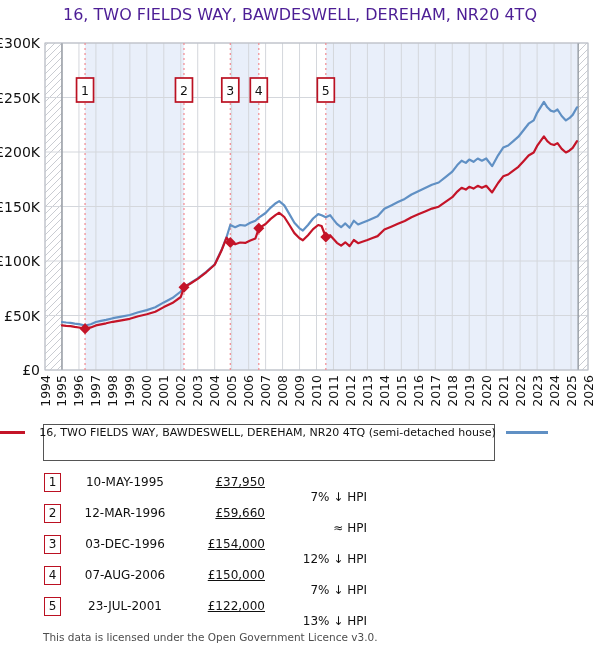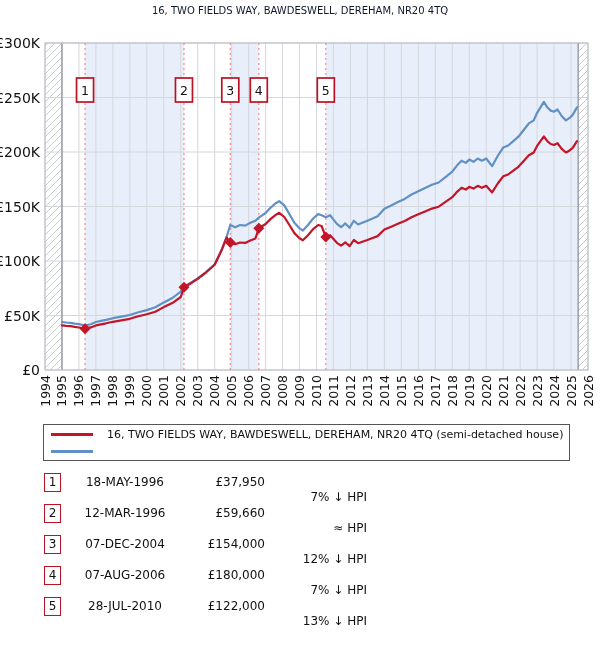--- a/index.html
+++ b/index.html
@@ -1,35 +1,35 @@
 <!DOCTYPE html>
 <html><head>
 <meta charset="utf-8">
 <style>
   html,body{margin:0;padding:0;background:#ffffff;}
   .page{position:relative;width:600px;height:650px;background:#ffffff;
         font-family:"DejaVu Sans","Liberation Sans",sans-serif;color:#1a1a1a;overflow:hidden;}
   .title-line1{position:absolute;top:5px;left:0;width:100%;text-align:center;
-               font-size:10px;color:#0f172a;}
+               font-size:16px;color:#4c1d95;}
   .title-line2{position:absolute;top:24px;left:0;width:100%;text-align:center;
                font-size:13px;color:#1a1a1a;}
   #chart{position:absolute;top:0;left:0;}
-  .legend{position:absolute;left:43px;top:424px;width:527px;height:37px;
+  .legend{position:absolute;left:43px;top:424px;width:452px;height:37px;
           border:1px solid #555;background:#fff;box-sizing:border-box;
-          display:flex;flex-direction:column;justify-content:center;gap:3px;}
+          display:flex;flex-direction:row;justify-content:center;gap:3px;}
   .lrow{display:flex;align-items:center;height:14px;}
   .lswatch{display:inline-block;width:42px;height:0;border-top-width:3px;border-top-style:solid;
            margin-left:7px;margin-right:14px;}
   .ltext{font-size:11px;color:#111;white-space:nowrap;}
   .txrow{position:absolute;left:0;width:600px;height:20px;}
   .txnum{position:absolute;left:44px;top:0;width:15px;height:17px;line-height:17px;
          border:1.5px solid #bb1122;background:#fff;color:#111;text-align:center;
          font-size:12px;}
   .txdate{position:absolute;left:70px;top:2px;width:110px;text-align:center;font-size:12px;color:#111;}
-  .txprice{position:absolute;left:160px;top:2px;width:105px;text-align:right;font-size:12px;color:#111;}
+  .txprice{position:absolute;left:160px;top:2px;width:105px;text-align:right;font-size:12px;color:#111;text-decoration:underline;}
   .txdelta{position:absolute;left:260px;top:2px;width:107px;text-align:right;font-size:12px;color:#111;margin-top:15px;}
   .footer-line{position:absolute;left:43px;width:540px;font-size:10.5px;color:#4d4d4d;}
 </style>
 </head>
 <body>
 
 <div class="page">
   <div class="title-line1">16, TWO FIELDS WAY, BAWDESWELL, DEREHAM, NR20 4TQ</div>
 
   <svg id="chart" width="600" height="424" viewBox="0 0 600 424">
@@ -156,42 +156,43 @@
       <span class="lswatch" style="border-top-color: rgb(196, 20, 40);"></span>
       <span class="ltext">16, TWO FIELDS WAY, BAWDESWELL, DEREHAM, NR20 4TQ (semi-detached house)</span>
     </div>
     <div class="lrow">
       <span class="lswatch" style="border-top-color: rgb(96, 144, 196);"></span>
     </div>
   </div>
 
   <div class="txrow" style="top:473px">
     <span class="txnum">1</span>
-    <span class="txdate">18-MAY-1996</span>
+    <span class="txdate">10-MAY-1995</span>
     <span class="txprice">£37,950</span>
     <span class="txdelta">7% ↓ HPI</span>
   </div>
   <div class="txrow" style="top:504px">
     <span class="txnum">2</span>
     <span class="txdate">12-MAR-1996</span>
     <span class="txprice">£59,660</span>
     <span class="txdelta">≈ HPI</span>
   </div>
   <div class="txrow" style="top:535px">
     <span class="txnum">3</span>
-    <span class="txdate">07-DEC-2004</span>
+    <span class="txdate">03-DEC-1996</span>
     <span class="txprice">£154,000</span>
     <span class="txdelta">12% ↓ HPI</span>
   </div>
   <div class="txrow" style="top:566px">
     <span class="txnum">4</span>
     <span class="txdate">07-AUG-2006</span>
-    <span class="txprice">£180,000</span>
+    <span class="txprice">£150,000</span>
     <span class="txdelta">7% ↓ HPI</span>
   </div>
   <div class="txrow" style="top:597px">
     <span class="txnum">5</span>
-    <span class="txdate">28-JUL-2010</span>
+    <span class="txdate">23-JUL-2001</span>
     <span class="txprice">£122,000</span>
     <span class="txdelta">13% ↓ HPI</span>
   </div>
 
+  <div class="footer-line" style="top:631px">This data is licensed under the Open Government Licence v3.0.</div>
 </div>
 
 </body></html>

